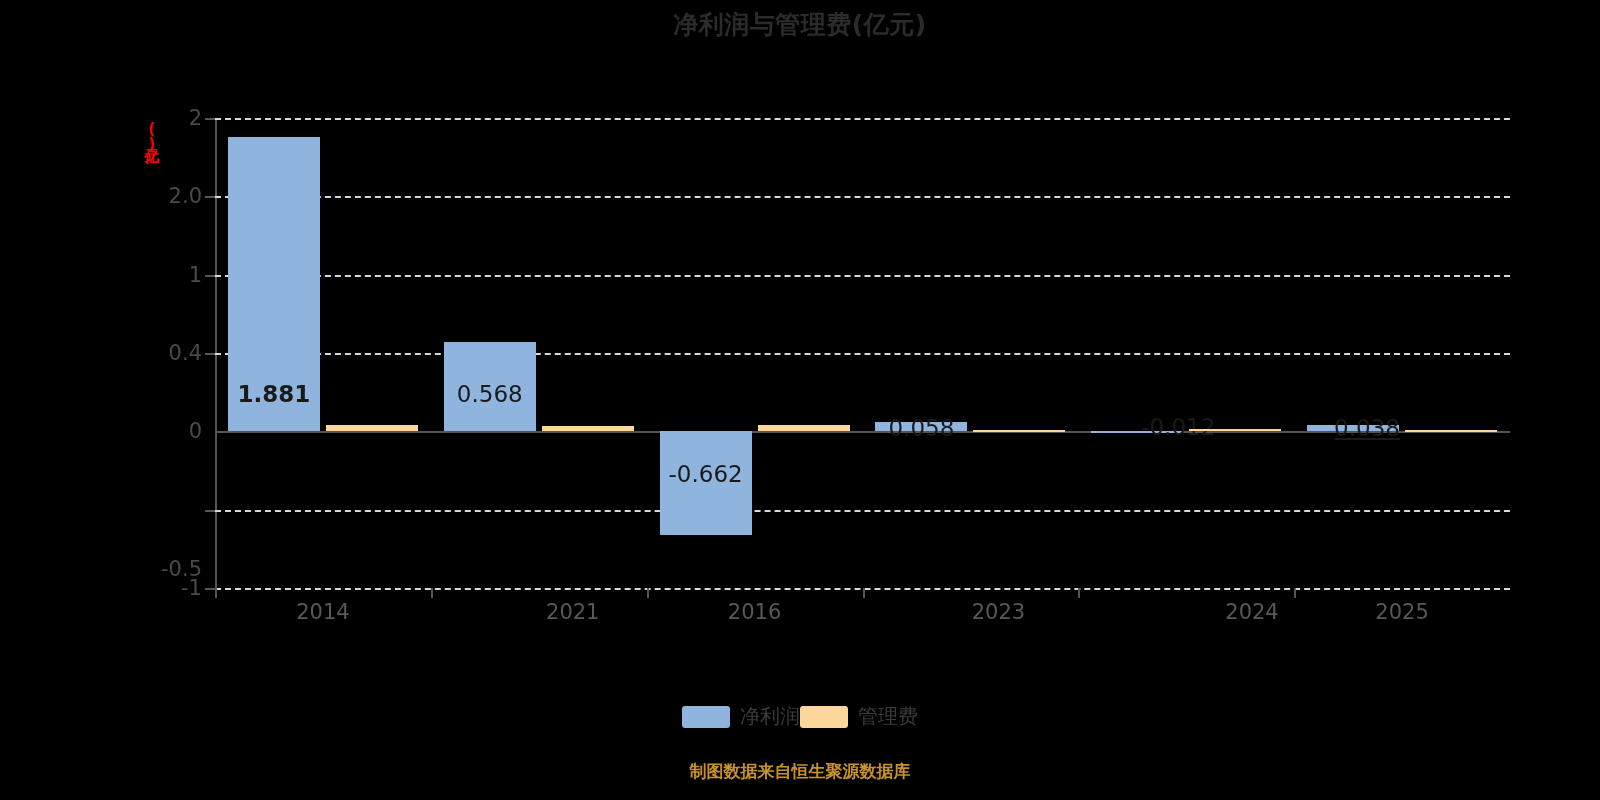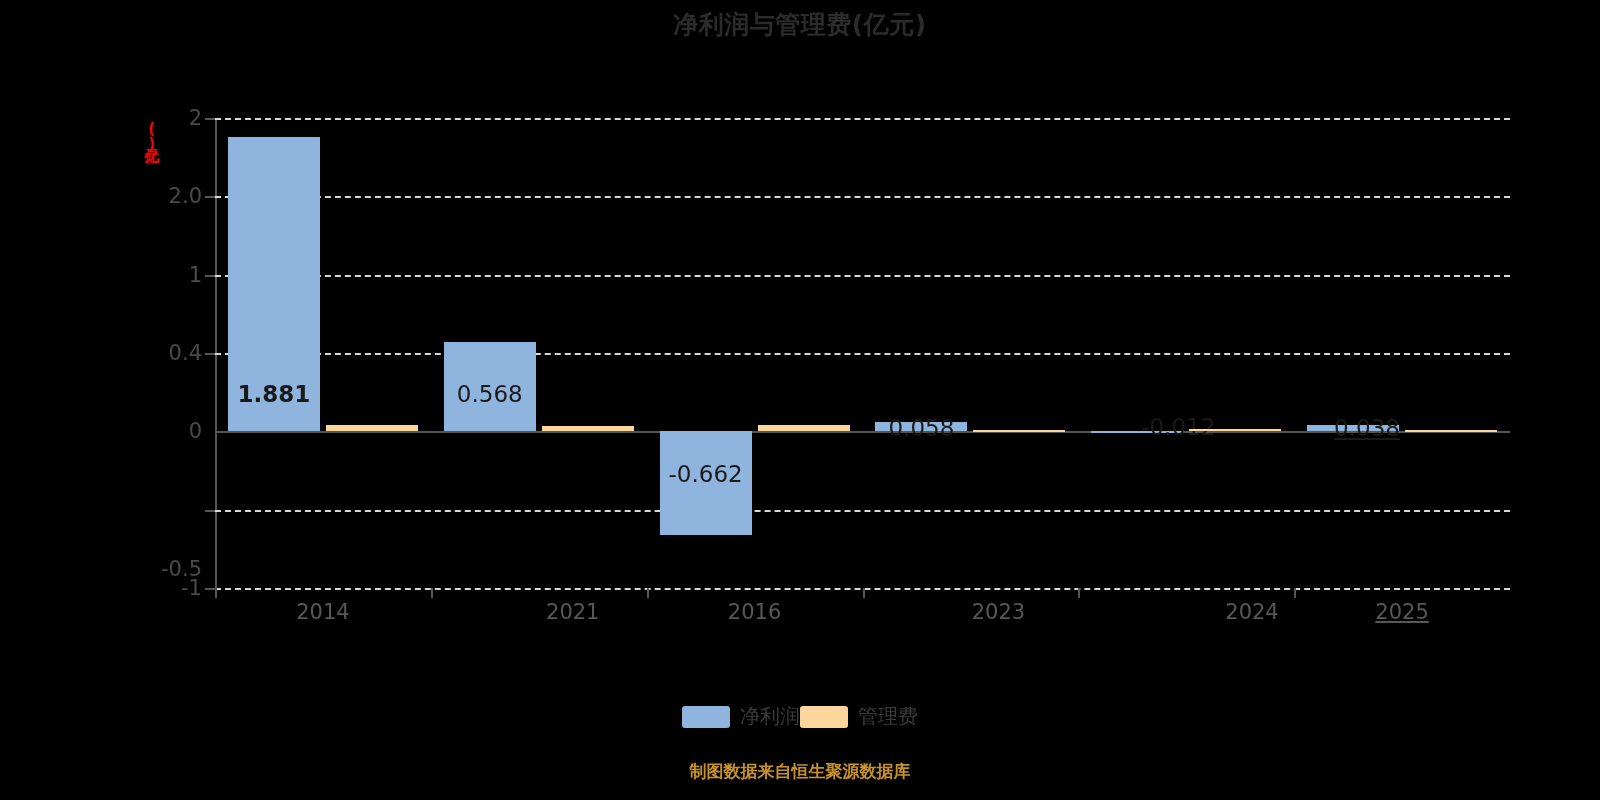--- a/index.html
+++ b/index.html
@@ -220,21 +220,21 @@
     <div class="x-tick-label" style="left: 322.917px;">2014</div>
     <div class="x-tick-mark" style="left: 215px;"></div>
     <div class="x-tick-label" style="left: 538.75px; margin-left: 34px;">2021</div>
     <div class="x-tick-mark" style="left: 430.833px;"></div>
     <div class="x-tick-label" style="left: 754.583px;">2016</div>
     <div class="x-tick-mark" style="left: 646.667px;"></div>
     <div class="x-tick-label" style="left: 970.417px; margin-left: 28px;">2023</div>
     <div class="x-tick-mark" style="left: 862.5px;"></div>
     <div class="x-tick-label" style="left: 1252px;">2024</div>
     <div class="x-tick-mark" style="left: 1078.33px;"></div>
-    <div class="x-tick-label" style="left: 1402.08px; text-decoration: underline;">2025</div>
+    <div class="x-tick-label" style="left: 1402.08px;">2025</div>
     <div class="x-tick-mark" style="left: 1294.17px;"></div>
   </div>
 
 <div id="legend">
     <div class="legend-item">
       <div class="legend-swatch" style="background: rgb(143, 180, 221);"></div>
       <div class="legend-label">净利润</div>
     </div>
     <div class="legend-item">
       <div class="legend-swatch" style="background: rgb(252, 214, 155);"></div>

